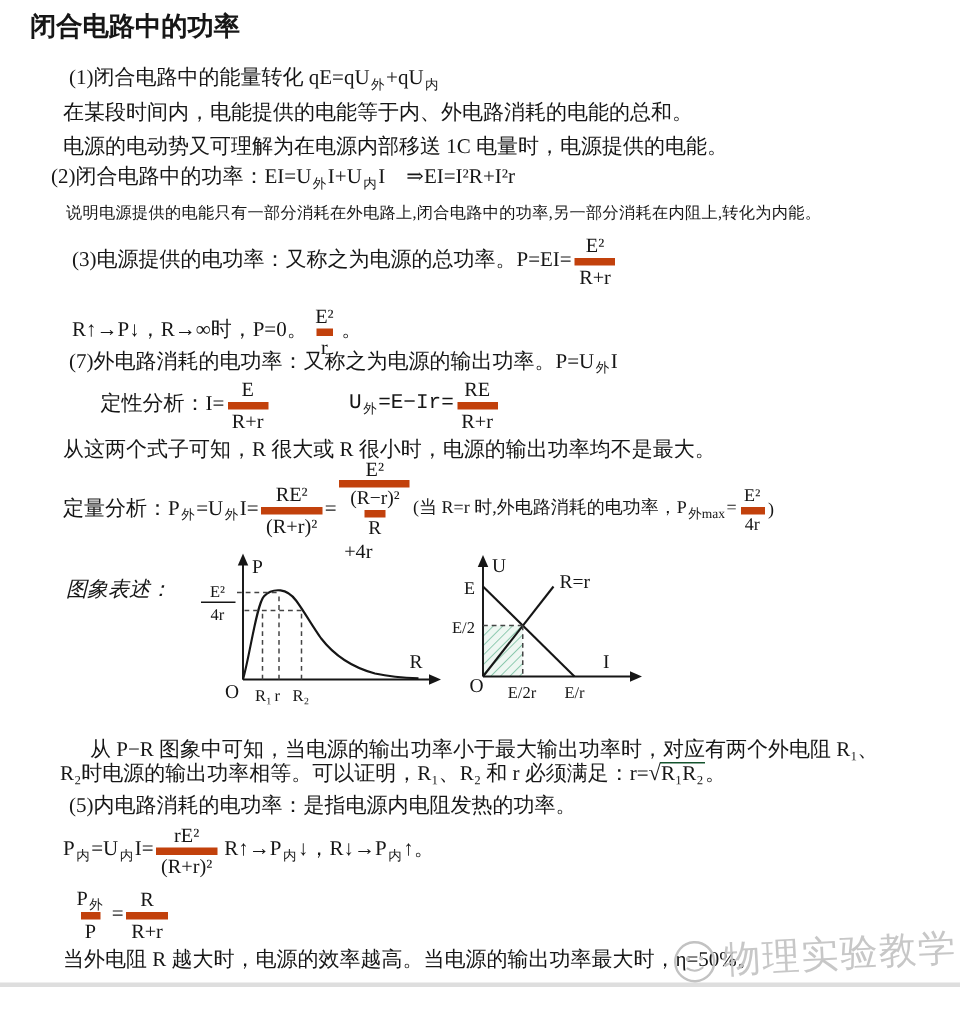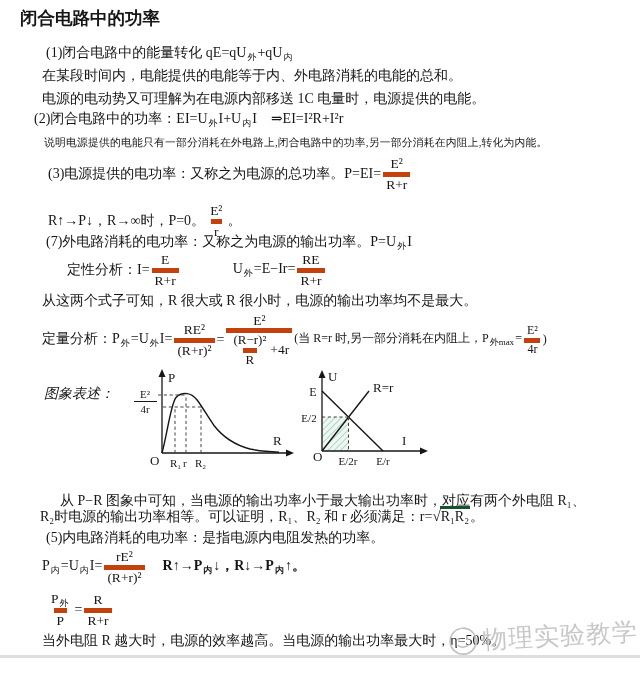--- a/index.html
+++ b/index.html
@@ -10,31 +10,31 @@
     font-family:"Liberation Serif","DejaVu Serif",serif;
   }
   .ln{position:absolute;white-space:nowrap;font-size:14px;line-height:1.3;}
   .fx{display:flex;align-items:center;}
   .tx{display:inline-block;}
   .sb{font-size:9px;vertical-align:-3px;padding:0 1px;}
   .fr{display:inline-flex;flex-direction:column;align-items:center;text-align:center;
       font-size:13.5px;line-height:1.12;margin:0 2px;}
   .fr .nm{display:block;padding:0 3px;}
   .fr .dn{display:block;border-top:5px solid #c2410c;padding:0 3px;}
-  .cden{display:flex !important;flex-direction:row;align-items:center;}
+  .cden{display:flex !important;flex-direction:column;align-items:flex-start;}
   .fr.inner{font-size:13px;margin:0 1px;}
   .small{font-size:12px;}
   .fr.small{font-size:12px;}
   .note{font-size:10.8px;letter-spacing:0.2px;}
   .title{font-family:Liberation Mono, monospace;font-weight:700;font-size:17.5px;}
-  .ovl{border-top:3px solid #14532d;padding:0 1px;}
+  .ovl{border-top:1px solid #14532d;padding:0 1px;}
   .rad{font-size:15px;margin-right:-1px;}
   .gap40{margin-left:40px;}
-  .gap52{margin-left:52px;}
-  .gap16{margin-left:16px;font-weight:bold;}
+  .gap52{margin-left:52px;font-family:Liberation Mono, monospace;}
+  .gap16{margin-left:3px;}
   svg{position:absolute;}
   svg text{font-family:"Liberation Serif","DejaVu Serif",serif;fill:#161616;}
   .axis{stroke:#161616;stroke-width:1.3;fill:none;}
   .curve{stroke:#161616;stroke-width:1.4;fill:none;}
   .dash{stroke:#444;stroke-width:1;stroke-dasharray:3.2,2.6;fill:none;}
   .arrow{fill:#161616;}
   .wm{position:absolute;left:447px;top:620px;display:flex;align-items:center;gap:3px;
       transform:rotate(-3deg);z-index:5;}
   .wmt{font-family:"Liberation Sans","DejaVu Sans",sans-serif;font-size:25px;
        letter-spacing:1px;color:#c2c2c2;opacity:0.9;}
@@ -93,21 +93,21 @@
   <span class="fr">
     <span class="nm">E²</span>
     <span class="dn cden">
       <span class="fr inner">
           <span class="nm">(R−r)²</span>
           <span class="dn">R</span>
         </span>
       <span>+4r</span>
     </span>
   </span>
-  <span class="tx small"><span>(当 R=r 时,另一部分消耗在内阻上，P</span><span class="sb">外max</span><span>=</span></span>
+  <span class="tx small"><span>(当 R=r 时,外电路消耗的电功率，P</span><span class="sb">外max</span><span>=</span></span>
   <span class="fr small">
       <span class="nm">E²</span>
       <span class="dn">4r</span>
     </span>
   <span class="tx small">)</span>
 </div>
 
 <div class="ln" style="left:44px;top:385px;font-style:italic;">图象表述：</div>
 
 <svg style="left:126px;top:367px;" width="175" height="112" viewBox="0 0 175 112">

